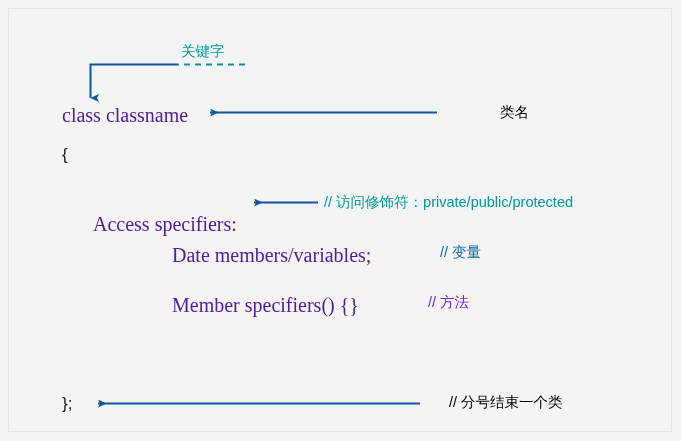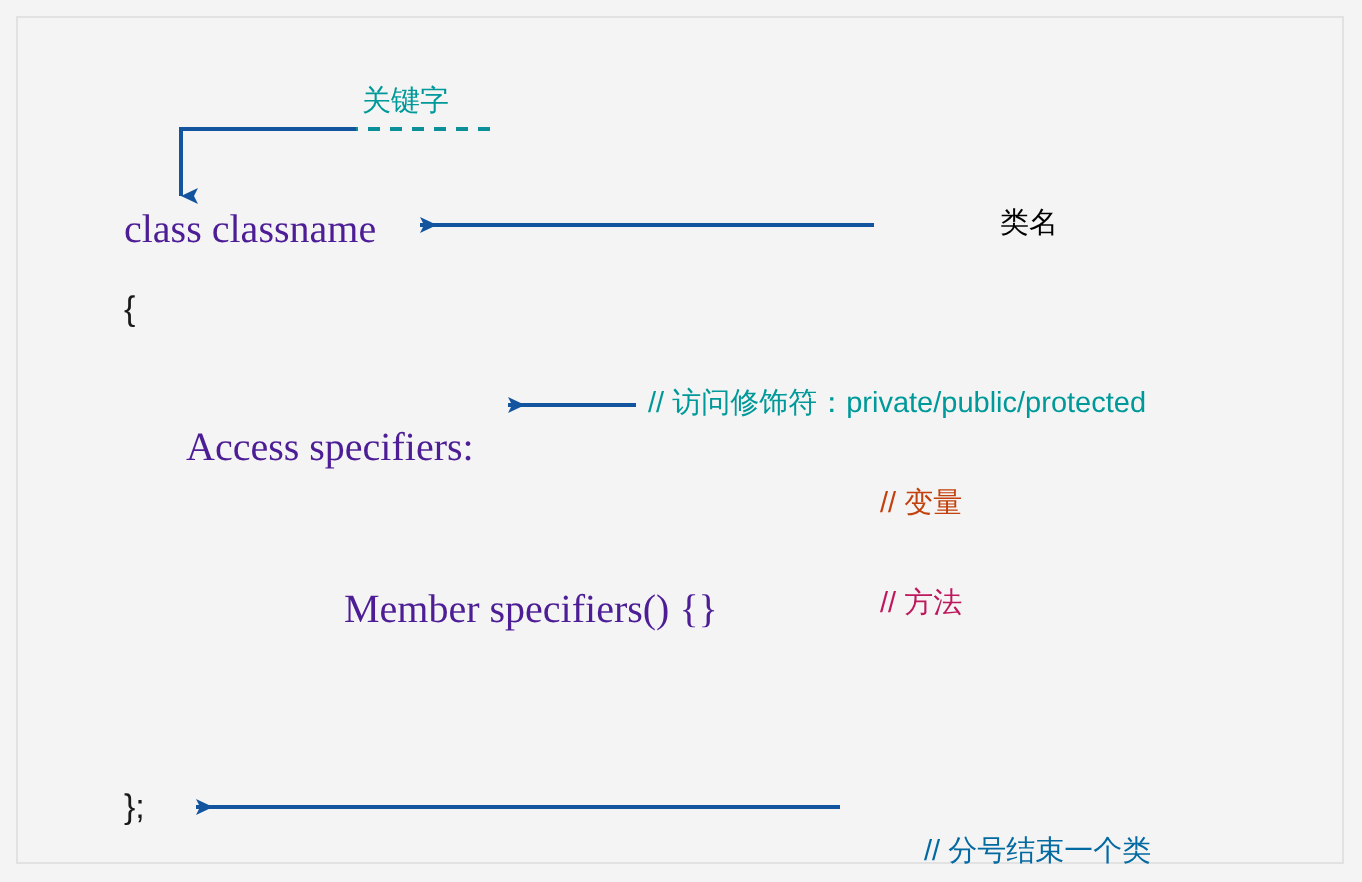--- a/index.html
+++ b/index.html
@@ -64,36 +64,37 @@
 <div id="canvas">
 
   <div id="frame"></div>
 
   <div class="code-text" style="left:62px; top:105px;">class classname</div>
 
   <div class="brace" style="left:62px; top:146px;">{</div>
 
   <div class="code-text" style="left:93px; top:195px;margin-top:19px;">Access specifiers:</div>
 
+  <div class="code-text" style="left:172px; top:245px;">Date members/variables;</div>
 
   <div class="code-text" style="left:172px; top:295px;">Member specifiers() {}</div>
 
   <div class="brace" style="left:62px; top:395px;">};</div>
 
   <div class="annot" style="left:181px; top:44px; color:#009999;">关键字</div>
 
   <div class="annot" style="left:500px; top:105px; color:#000000;">类名</div>
 
   <div class="annot" style="left:324px; top:195px; color:#009999;">// 访问修饰符：private/public/protected</div>
 
-  <div class="annot" style="left:440px; top:245px; color:#c2410c;">// 变量</div>
+  <div class="annot" style="left:440px; top:245px; color:#0369a1;">// 变量</div>
 
-  <div class="annot" style="left:440px; top:295px; color:#be185d;">// 方法</div>
+  <div class="annot" style="left:428px; top:295px; color:#6d28d9;">// 方法</div>
 
-  <div class="annot" style="left:462px; top:395px; color:#0369a1;margin-top:24px;">// 分号结束一个类</div>
+  <div class="annot" style="left:449px; top:395px; color:#000000;">// 分号结束一个类</div>
 
   <svg class="overlay" viewBox="0 0 681 441">
     <defs>
       <marker id="arrowLeft" markerWidth="9" markerHeight="8" refX="8.5" refY="4" orient="auto" markerUnits="userSpaceOnUse">
         <path d="M8.5,0 L0,4 L8.5,8 L6.5,4 Z" fill="#12559e"></path>
       </marker>
       <marker id="arrowDown" markerWidth="8" markerHeight="9" refX="4" refY="8.5" orient="auto" markerUnits="userSpaceOnUse">
         <path d="M0,0 L4,8.5 L8,0 L4,2 Z" fill="#12559e"></path>
       </marker>
     </defs>

